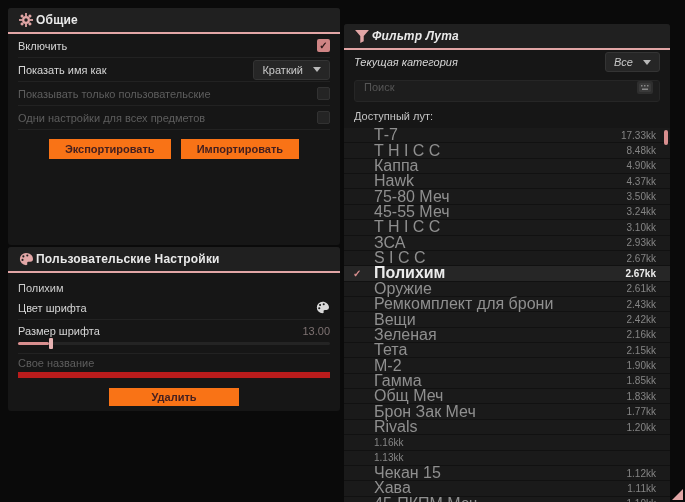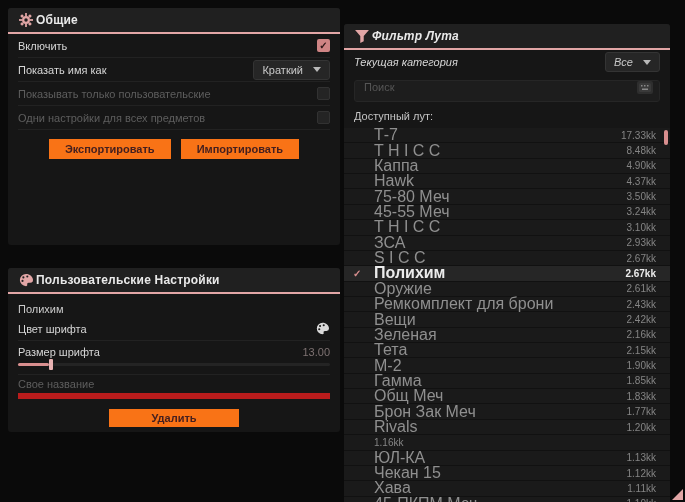--- a/index.html
+++ b/index.html
@@ -1,20 +1,20 @@
 <!DOCTYPE html>
 <html><head>
 <meta charset="utf-8">
 <style>
   * { box-sizing: border-box; margin: 0; padding: 0; }
   html,body { width:685px; height:502px; background:#0a0a0a; overflow:hidden;
     font-family:"Liberation Sans", sans-serif; }
   .panel { position:absolute; background:#161616; border-radius:3px; overflow:hidden; }
   .panel-general { left:8px; top:8px;  width:332px; height:237px; }
-  .panel-custom  { left:8px; top:268px; width:332px; height:164px; }
+  .panel-custom  { left:8px; top:247px; width:332px; height:164px; }
   .panel-filter  { left:344px; top:8px; width:326px; height:484px;margin-top:16px; }
 
   .phead { height:26px; background:#202020; display:flex; align-items:center;
     gap:3px; padding:0 11px; border-bottom:2px solid #e2a6a6; }
   .ptitle { color:#e9e9e9; font-size:12px; font-weight:bold; letter-spacing:.2px; }
   .ptitle.italic { font-style:italic; }
   .hicon { width:14px; height:14px; flex:none; display:flex; align-items:center; justify-content:center; }
 
   .rows { padding:0 10px; }
   .prow { display:flex; align-items:center; justify-content:space-between;
@@ -301,21 +301,20 @@
 
     <span class="lname">Rivals</span>
     <span class="lval">1.20kk</span>
   </div>
       <div class="lrow">
 
     <span class="lval">1.16kk</span>
   </div>
       <div class="lrow">
 
-    <span class="lname">ЮЛ-КА</span>
     <span class="lval">1.13kk</span>
   </div>
       <div class="lrow">
 
     <span class="lname">Чекан 15</span>
     <span class="lval">1.12kk</span>
   </div>
       <div class="lrow">
 
     <span class="lname">Хава</span>

